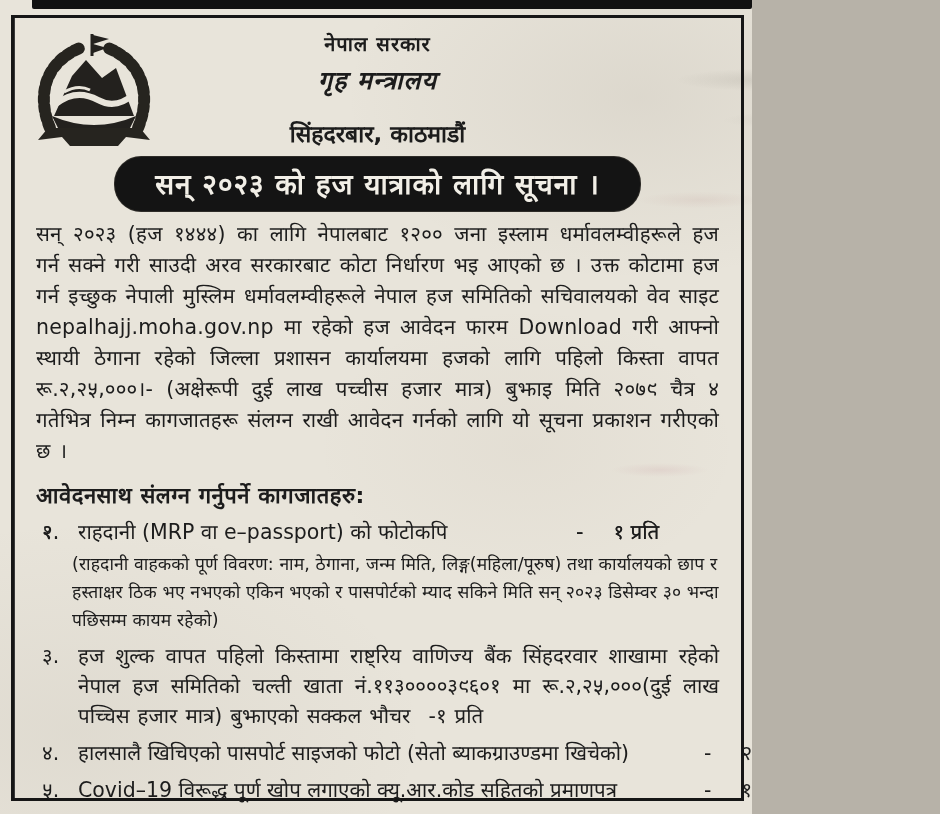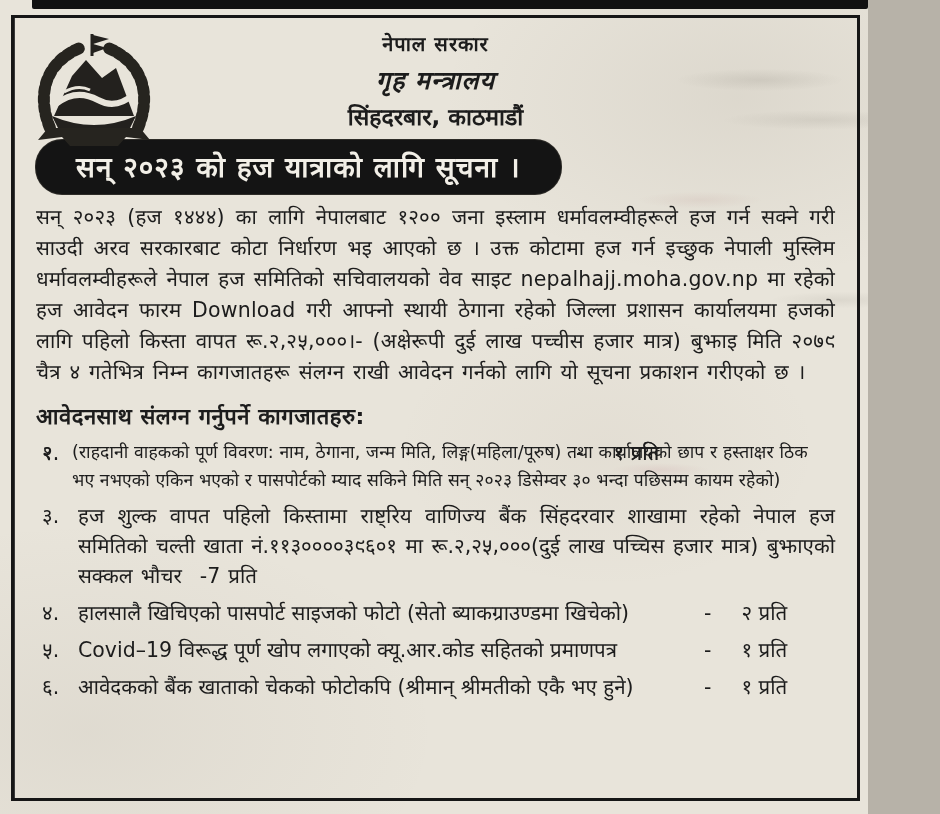--- a/index.html
+++ b/index.html
@@ -1,21 +1,21 @@
 <!DOCTYPE html>
 <html lang="ne"><head>
 <meta charset="utf-8">
 <title>Nepal Hajj Committee Notice 2023</title>
 <style>
   * { margin:0; padding:0; box-sizing:border-box; }
   html,body { background:#b7b2a8; }
   body { font-family:"DejaVu Sans", sans-serif; }
 
   .scan {
-    position:relative; width:868px; height:814px; overflow:hidden;
+    position:relative; width:752px; height:814px; overflow:hidden;
     background:
       radial-gradient(ellipse 420px 260px at 85% 12%, rgba(120,110,95,.10), transparent 70%),
       radial-gradient(ellipse 500px 300px at 10% 90%, rgba(120,110,95,.08), transparent 70%),
       radial-gradient(ellipse 300px 200px at 70% 55%, rgba(150,130,110,.06), transparent 70%),
       #e8e4da;
     color:#1c1c1c;
   }
   
   .scan::before{
     content:""; position:absolute; inset:0; pointer-events:none;
@@ -35,23 +35,23 @@
     box-shadow: inset 1px 0 0 #3a3a3a;
     padding:6px 22px 10px 22px;
   }
 
   .emblem { position:absolute; left:14px; top:14px; width:132px; height:122px; }
 
   .hdr { text-align:center; padding-top:6px; }
   .hdr-gov      { font-size:20px; font-weight:700; letter-spacing:1px; }
   .hdr-ministry { font-size:25px; font-weight:700; margin-top:5px; letter-spacing:1px;font-style:italic; }
   .hdr-comm     { font-size:36px; font-weight:700; margin-top:6px; letter-spacing:2px; }
-  .hdr-addr     { font-size:23px; font-weight:700; margin-top:4px; }
+  .hdr-addr     { font-size:23px; font-weight:700; margin-top:21px; }
 
-  .banner-wrap { margin-top:8px; }
+  .banner-wrap { text-align:center; margin-top:8px; }
   .banner {
     display:inline-block; background:#141414; color:#f2efe7;
     font-size:28px; font-weight:700; letter-spacing:1px;
     padding:7px 40px 9px 40px; border-radius:26px;
     box-shadow:0 0 0 1px #2e2c28;
   }
 
   .published { text-align:center; font-size:20px; margin-top:9px; }
 
   .body-par {
@@ -115,29 +115,30 @@
 
     <div class="items">
 
       <div class="item">
         <span class="no">१.</span>
         <span class="qty qpos-a"><span class="dash">-</span><span>१ प्रति</span></span>
       </div>
 
       <div class="item">
         <span class="no">२.</span>
+        <span>राहदानी (MRP वा e–passport)  को फोटोकपि</span>
         <span class="qty qpos-a"><span class="dash">-</span><span>१ प्रति</span></span>
       </div>
 
       <div class="item-note">(राहदानी वाहकको पूर्ण विवरण: नाम, ठेगाना, जन्म मिति, लिङ्ग(महिला/पूरुष) तथा कार्यालयको छाप र हस्ताक्षर ठिक भए नभएको एकिन भएको  र पासपोर्टको म्याद सकिने मिति सन् २०२३ डिसेम्वर ३० भन्दा पछिसम्म कायम रहेको)</div>
 
       <div class="item item-wrap">
         <span class="no">३.</span>
         <span>हज शुल्क वापत पहिलो किस्तामा राष्ट्रिय वाणिज्य बैंक सिंहदरवार शाखामा रहेको नेपाल हज समितिको चल्ती खाता नं.११३००००३९६०१ मा रू.२,२५,०००(दुई लाख पच्चिस हजार मात्र) बुझाएको सक्कल भौचर</span>
-        <span class="qty-inline">-7 प्रति</span>
+        <span class="qty-inline">-१ प्रति</span>
       </div>
 
       <div class="item">
         <span class="no">४.</span>
         <span>हालसालै खिचिएको पासपोर्ट साइजको फोटो (सेतो ब्याकग्राउण्डमा खिचेको)</span>
         <span class="qty qpos-b"><span class="dash">-</span><span>२ प्रति</span></span>
       </div>
 
       <div class="item">
         <span class="no">५.</span>

